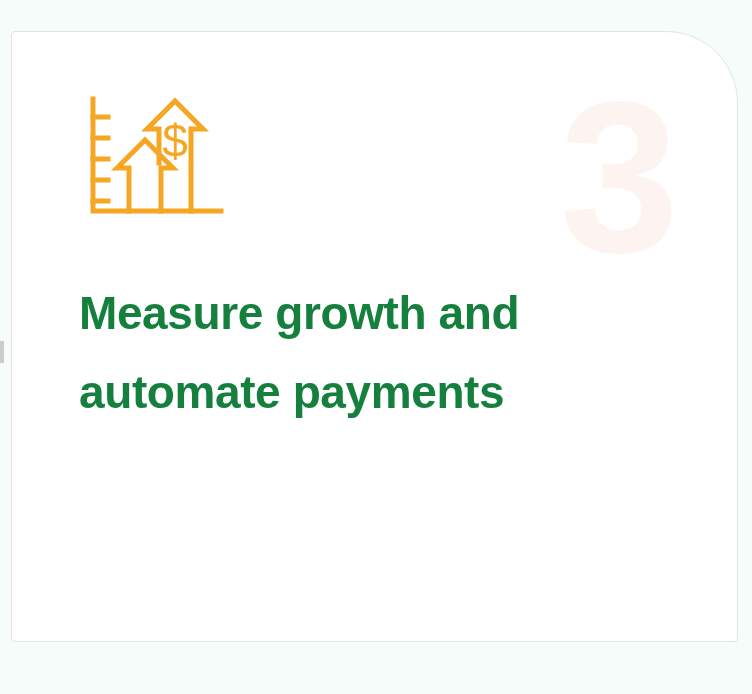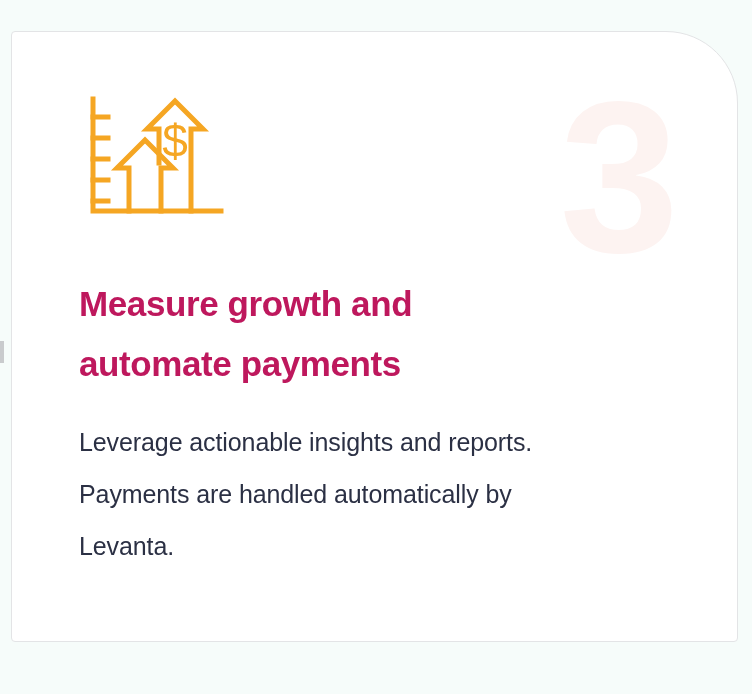--- a/index.html
+++ b/index.html
@@ -65,24 +65,24 @@
 
   #growth-chart-icon {
     width: 146px;
     height: 130px;
     display: block;
   }
 
   #card-heading {
     margin: 49px 0 0 0;
     font-family: "Liberation Sans", sans-serif;
-    font-size: 35px;
+    font-size: 46px;
     line-height: 1.72;
     font-weight: 700;
-    color: #be185d;
+    color: #15803d;
     letter-spacing: -0.4px;
     max-width: 470px;
   }
 
   #card-description {
     margin: 22px 0 0 0;
     font-family: "Liberation Sans", sans-serif;
     font-size: 25px;
     line-height: 2.08;
     font-weight: 400;
@@ -120,16 +120,15 @@
         <path d="M50 116 L50 73 L38 73 L66 45 L94 73 L82 73 L82 116"></path>
 
         <path d="M80 68 L80 34 L68 34 L96 6 L124 34 L112 34 L112 116"></path>
       </g>
 
       <text x="96" y="62" text-anchor="middle" font-family="Liberation Sans, sans-serif" font-size="46" font-weight="400" fill="#f5a623">$</text>
     </svg>
 
     <h2 id="card-heading">Measure growth and automate payments</h2>
 
-    <p id="card-description">Leverage actionable insights and reports. Payments are handled automatically by Levanta.</p>
 
   </div>
 </section>
 
 </body></html>

